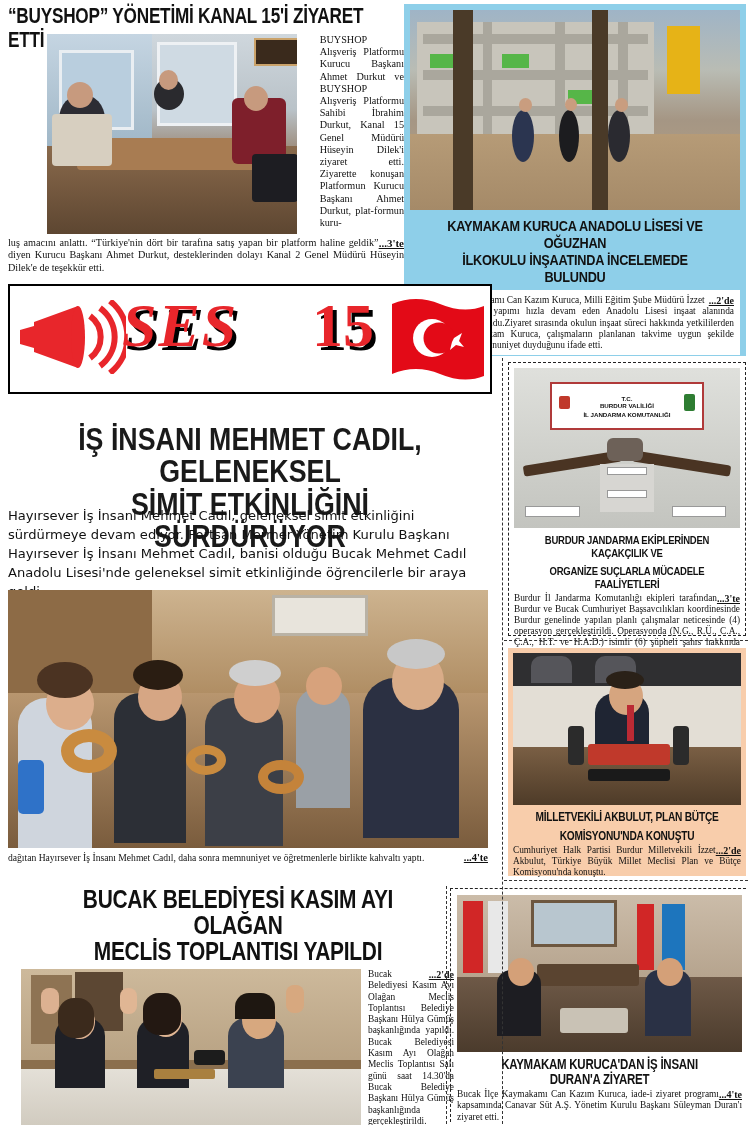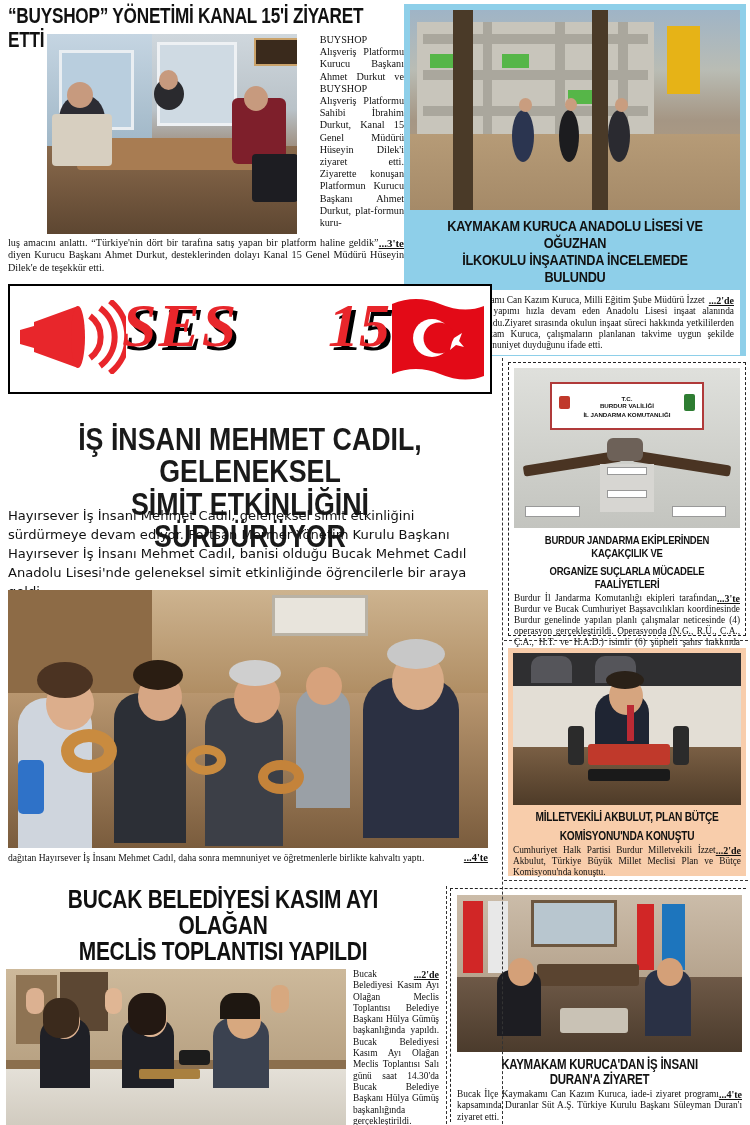--- a/index.html
+++ b/index.html
@@ -53,22 +53,22 @@
   #art-kuruca .body .cont { float: right; font-size: 10px; margin-left: 4px; }
 
   
   #masthead { position: absolute; left: 8px; top: 284px; width: 484px; height: 110px;
      border: 2px solid #000; background: #fff; display: flex; align-items: center; }
   .logo-wrap { position: relative; width: 100%; height: 100%; }
   .megaphone { position: absolute; left: 6px; top: 14px; width: 110px; height: 74px; }
   .ses-text { position: absolute; left: 112px; top: 4px; font-family: "Liberation Serif", serif;
      font-weight: bold; font-style: italic; font-size: 62px; color: #e8262b;
      text-shadow: 4px 4px 0 #000; letter-spacing: 2px; }
-  .ses-15 { position: absolute; left: 318px; top: 4px; font-family: "Liberation Serif", serif;
-     font-weight: bold; font-style: italic; font-size: 62px; color: #e8262b;
+  .ses-15 { position: absolute; left: 302px; top: 4px; font-family: "Liberation Serif", serif;
+     font-weight: bold; font-size: 62px; color: #e8262b;
      text-shadow: 4px 4px 0 #000; }
   .slogan { position: absolute; left: 62px; top: 84px; width: 320px; text-align: center;
      font-family: "Liberation Serif", serif; font-weight: bold; font-size: 16px; color: #111; }
   .tr-flag { position: absolute; right: 2px; top: 4px; width: 100px; height: 100px; }
 
   
   #datebar { position: absolute; left: 8px; top: 399px; width: 484px; height: 20px;
      border-bottom: 2px solid #000; display: flex; align-items: flex-start;
      font-family: "Liberation Sans", sans-serif; font-weight: bold; font-size: 12px; color:#111; }
   #datebar .d { transform: scaleX(0.86); transform-origin: left center; }
@@ -103,21 +103,21 @@
 
   
   #art-vekil { position: absolute; left: 508px; top: 648px; width: 238px; height: 228px;
      background: #f8cdab; padding: 5px; }
   #art-vekil .ph { width: 100%; height: 152px; }
   #art-vekil .hl { font-size: 12.4px; margin-top: 5px; line-height: 14px; }
   #art-vekil .body { margin-top: 2px; font-size: 9.3px; line-height: 11.1px; }
   #art-vekil .body .cont { float: right; font-size: 10px; }
 
   
-  #art-meclis { position: absolute; left: 6px; top: 886px; width: 434px; height: 236px; }
+  #art-meclis { position: absolute; left: 21px; top: 886px; width: 434px; height: 236px; }
   #art-meclis .hl { font-size: 25.5px; line-height: 26px; }
   #art-meclis .row { display: flex; gap: 7px; margin-top: 5px; }
   #art-meclis .ph { width: 340px; height: 162px; }
   #art-meclis .lead { width: 86px; font-size: 9.4px; line-height: 11.3px; }
   #art-meclis .lead .cont { font-size: 10px; float: right; }
 
   
   #art-duran { position: absolute; left: 450px; top: 888px; width: 296px; height: 234px;
      border-left: 1px dashed #222; border-top: 1px dashed #222; padding: 6px 4px 4px 6px; }
   #art-duran .ph { width: 100%; height: 157px; }
@@ -169,21 +169,21 @@
         <div class="blob" style="left:45%;top:18%;width:19px;height:20px;background:#c79a7e;"></div>
         <div class="rect" style="left:74%;top:32%;width:54px;height:66px;background:#7e1f2b;border-radius:6px;"></div>
         <div class="blob" style="left:79%;top:26%;width:24px;height:25px;background:#c79a7e;"></div>
         <div class="rect" style="left:82%;top:60%;width:46px;height:48px;background:#1d1d22;border-radius:4px;"></div>
         <div class="rect" style="left:83%;top:2%;width:22%;height:14%;background:#3a2a1c;border:2px solid #caa26a;"></div>
       </div>
       <div class="lead serif-body">BUYSHOP Alışveriş Platformu Kurucu Başkanı Ahmet Durkut ve BUYSHOP Alışveriş Platformu Sahibi İbrahim Durkut, Kanal 15 Genel Müdürü Hüseyin Dilek'i ziyaret etti. Ziyarette konuşan Platformun Kurucu Başkanı Ahmet Durkut, plat-formun kuru-</div>
     </div>
     <div class="tail serif-body">
       <span class="cont">...3'te</span>
-      <span>luş amacını anlattı. “Türkiye'nin dört bir tarafına satış yapan bir platform haline geldik” diyen Kurucu Başkanı Ahmet Durkut, desteklerinden dolayı Kanal 15 Genel Müdürü Hüseyin Dilek'e de teşekkür etti.</span>
+      <span>luş amacını anlattı. “Türkiye'nin dört bir tarafına satış yapan bir platform haline geldik” diyen Kurucu Başkanı Ahmet Durkut, desteklerinden dolayı Kanal 2 Genel Müdürü Hüseyin Dilek'e de teşekkür etti.</span>
     </div>
   </div>
 
   <div id="art-kuruca">
     <div class="photo ph sc-constr">
       <div class="rect" style="left:2%;top:6%;width:72%;height:56%;background:#c8c5bb;"></div>
       <div class="rect" style="left:4%;top:12%;width:68%;height:5%;background:#aaa79d;"></div>
       <div class="rect" style="left:4%;top:30%;width:68%;height:5%;background:#aaa79d;"></div>
       <div class="rect" style="left:4%;top:48%;width:68%;height:5%;background:#aaa79d;"></div>
       <div class="rect" style="left:22%;top:6%;width:3%;height:58%;background:#aaa79d;"></div>
@@ -368,21 +368,21 @@
       <div class="rect" style="left:28%;top:44%;width:36%;height:14%;background:#5a4430;border-radius:3px;"></div>
       <div class="blob" style="left:14%;top:48%;width:44px;height:66px;background:#1d1d22;border-radius:14px 14px 0 0;"></div>
       <div class="blob" style="left:18%;top:40%;width:26px;height:28px;background:#d4a078;"></div>
       <div class="blob" style="left:66%;top:48%;width:46px;height:66px;background:#2a3145;border-radius:14px 14px 0 0;"></div>
       <div class="blob" style="left:70%;top:40%;width:26px;height:28px;background:#d4a078;"></div>
       <div class="rect" style="left:36%;top:72%;width:24%;height:16%;background:#c9c2b5;border-radius:3px;"></div>
     </div>
     <div class="cond-head hl">KAYMAKAM KURUCA'DAN İŞ İNSANI DURAN'A ZİYARET</div>
     <div class="body serif-body">
       <span class="cont">...4'te</span>
-      <span>Bucak İlçe Kaymakamı Can Kazım Kuruca, iade-i ziyaret programı kapsamında Duranlar Süt A.Ş. Türkiye Kurulu Başkanı Süleyman Duran'ı ziyaret etti.</span>
+      <span>Bucak İlçe Kaymakamı Can Kazım Kuruca, iade-i ziyaret programı kapsamında Canavar Süt A.Ş. Yönetim Kurulu Başkanı Süleyman Duran'ı ziyaret etti.</span>
     </div>
   </div>
 
   <div class="vdash" style="left:502px;top:358px;height:766px;"></div>
   <div class="hdash" style="left:504px;top:640px;width:244px;"></div>
   <div class="hdash" style="left:504px;top:880px;width:244px;"></div>
   <div class="vdash" style="left:446px;top:886px;height:238px;"></div>
 
 </div>
 

